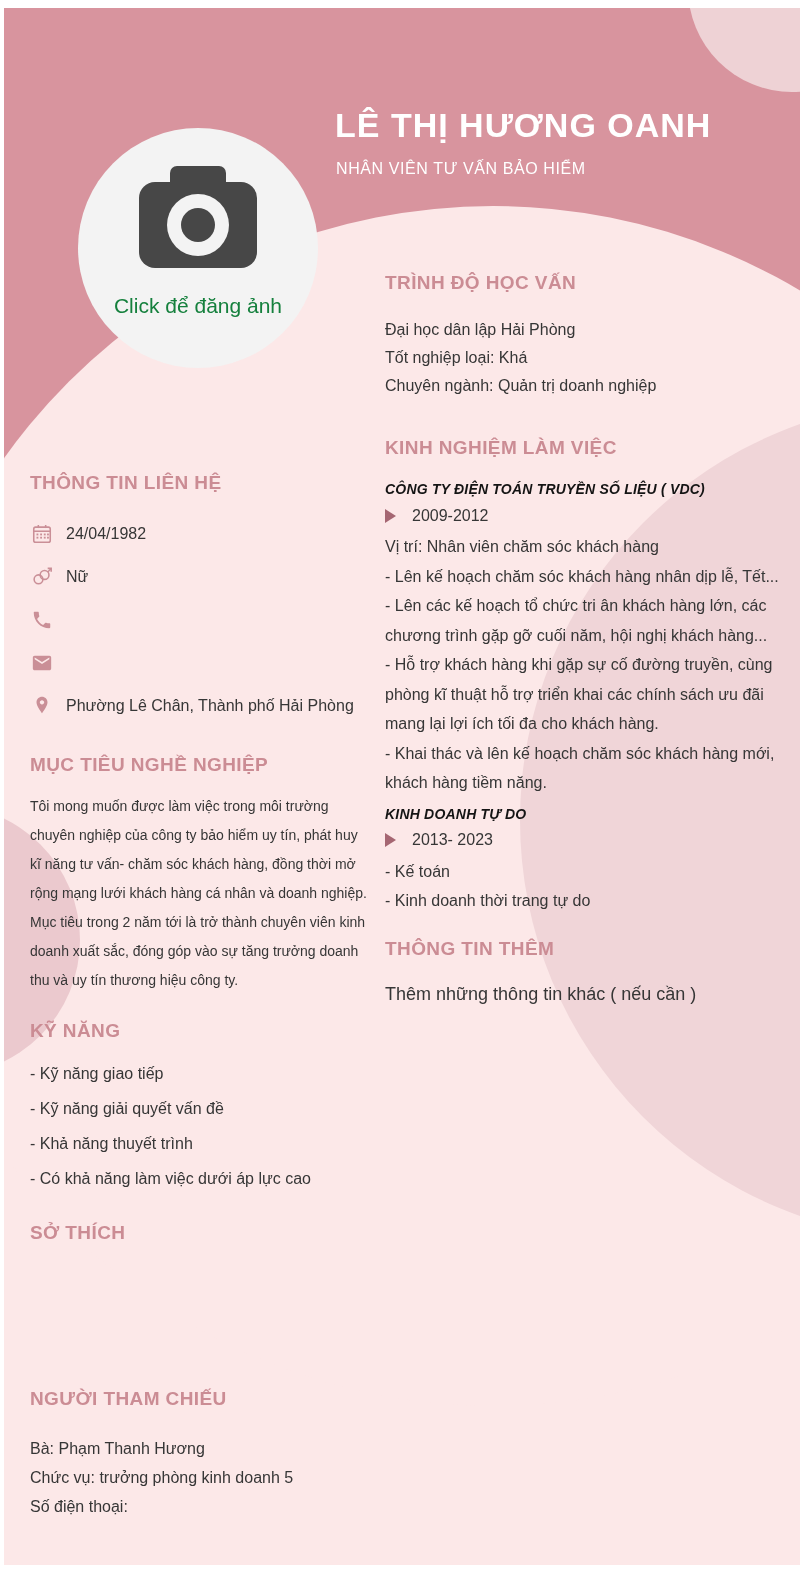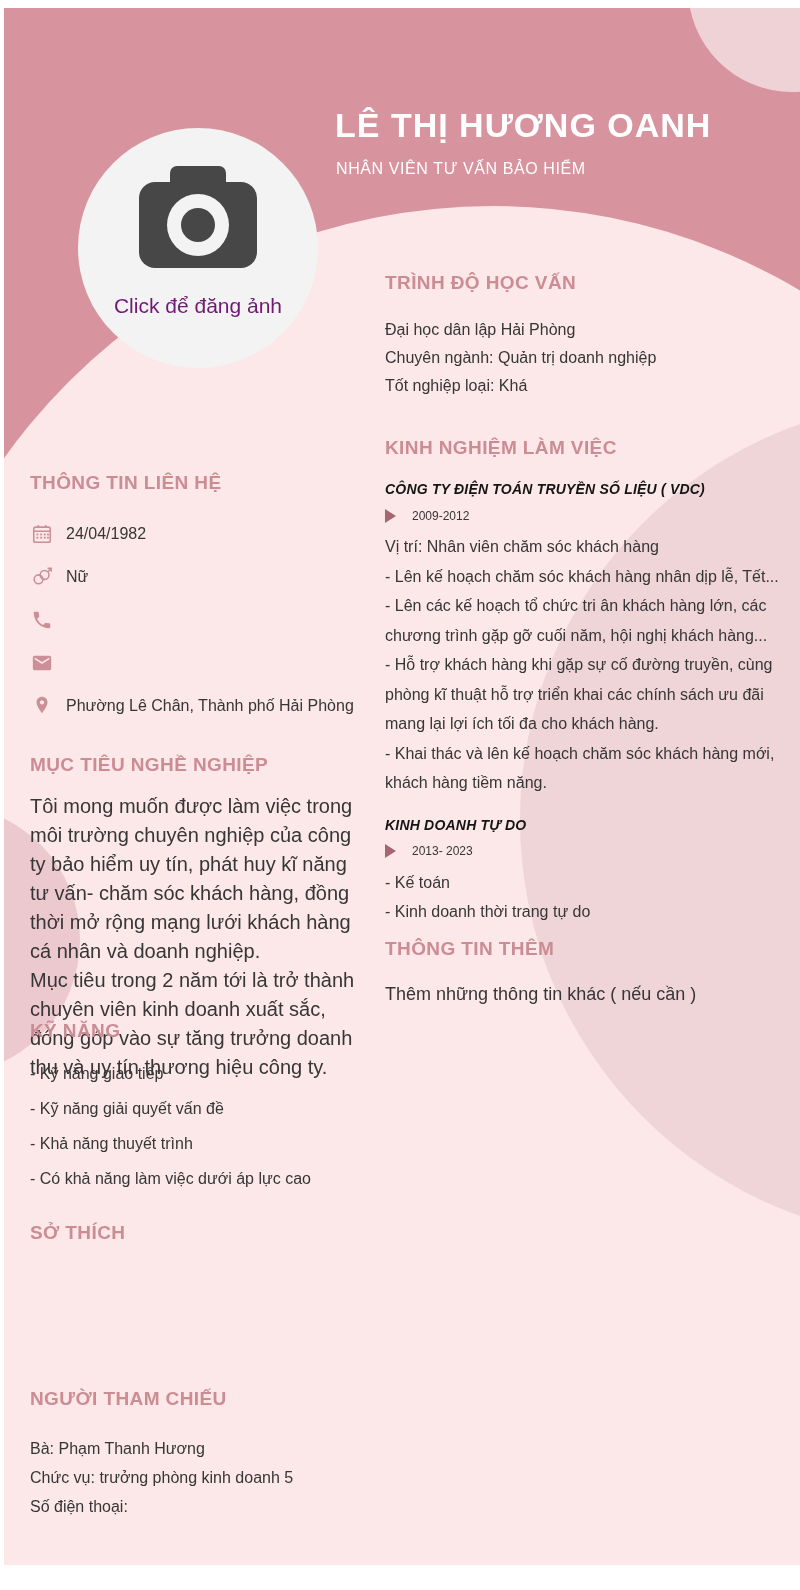--- a/index.html
+++ b/index.html
@@ -31,21 +31,21 @@
            border-radius:50%; background:#f3f3f3; cursor:pointer; }
   .cam-body { position:absolute; left:61px; top:54px; width:118px; height:86px;
               background:#474747; border-radius:16px; }
   .cam-hump { position:absolute; left:31px; top:-16px; width:56px; height:22px;
               background:#474747; border-radius:7px 7px 0 0; }
   .cam-lens { position:absolute; left:50%; top:50%; transform:translate(-50%,-50%);
               width:62px; height:62px; border-radius:50%; background:#f3f3f3; }
   .cam-lens-inner { position:absolute; left:50%; top:50%; transform:translate(-50%,-50%);
               width:34px; height:34px; border-radius:50%; background:#474747; }
   .photo-caption { position:absolute; left:0; top:166px; width:100%; text-align:center;
-              font-size:21px; color:#701a75; }
+              font-size:21px; color:#15803d; }
 
   
   .sec { position:absolute; }
   .sec h2 { color:#cb8c94; font-size:19px; font-weight:bold; letter-spacing:.4px; }
   .col-left  { left:26px;  width:340px; }
   .col-right { left:381px; width:400px; }
 
   .body-txt, .line { font-size:16px; color:#363636; }
 
   
@@ -58,27 +58,27 @@
   
   .edu-lines { margin-top:22px; }
   .edu-lines .line { line-height:28px; }
 
   
   .job-company { font-size:14px; font-weight:bold; color:#141414; letter-spacing:.2px;font-style:italic; }
   .period-row { display:flex; align-items:center; margin:8px 0 6px 0; height:21px; }
   .tri { width:0; height:0; border-left:11px solid #a56672;
          border-top:7px solid transparent; border-bottom:7px solid transparent;
          margin-right:16px; }
-  .period { font-size:12px; color:#363636; }
+  .period { font-size:16px; color:#363636; }
   .job-details .line { line-height:29.5px; }
-  .job2 { margin-top:19px; }
+  .job2 { margin-top:8px; }
 
   
   .obj-text { margin-top:16px; }
-  .obj-text p { font-size:20px; color:#363636; line-height:29px; }
+  .obj-text p { font-size:14px; color:#363636; line-height:29px; }
 
   
   .skills-list  .line { line-height:35px; }
   .hobby-list   .line { line-height:29px; }
   .ref-lines    { margin-top:24px; }
   .ref-lines .line { line-height:29px; }
   .skills-list { margin-top:14px; }
   .hobby-list  { margin-top:26px; }
 
   .addl-text { margin-top:24px; font-size:18px; color:#363636; }
@@ -199,22 +199,22 @@
         <div class="line">Bà: Phạm Thanh Hương</div>
         <div class="line">Chức vụ: trưởng phòng kinh doanh 5</div>
         <div class="line">Số điện thoại:</div>
       </div>
     </div>
 
     <div class="sec col-right" style="top:264px;">
       <h2>TRÌNH ĐỘ HỌC VẤN</h2>
       <div class="edu-lines">
         <div class="line">Đại học dân lập Hải Phòng</div>
+        <div class="line">Tốt nghiệp loại: Khá</div>
         <div class="line">Chuyên ngành: Quản trị doanh nghiệp</div>
-        <div class="line">Tốt nghiệp loại: Khá</div>
       </div>
     </div>
 
     <div class="sec col-right" style="top:429px;">
       <h2>KINH NGHIỆM LÀM VIỆC</h2>
 
       <div class="job" style="margin-top:22px;">
         <div class="job-company">CÔNG TY ĐIỆN TOÁN TRUYỀN SỐ LIỆU ( VDC)</div>
         <div class="period-row">
           <span class="tri"></span>

